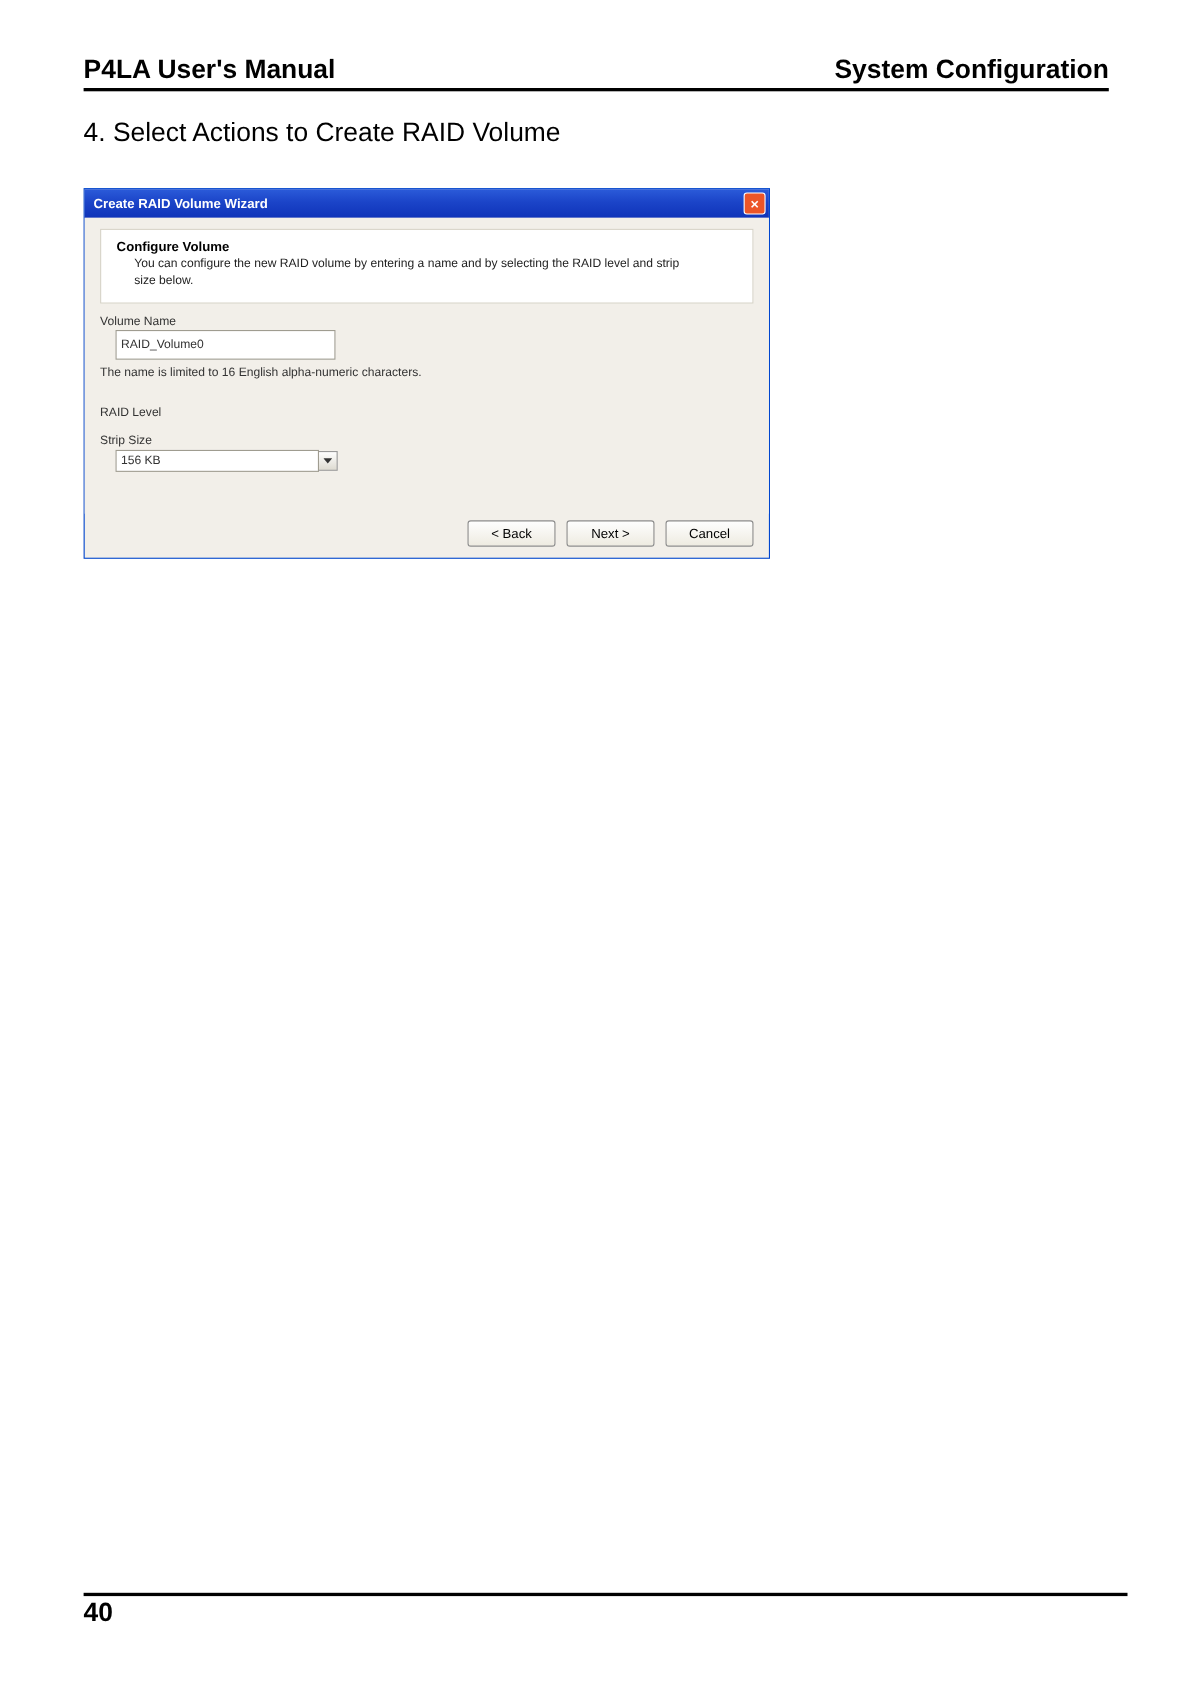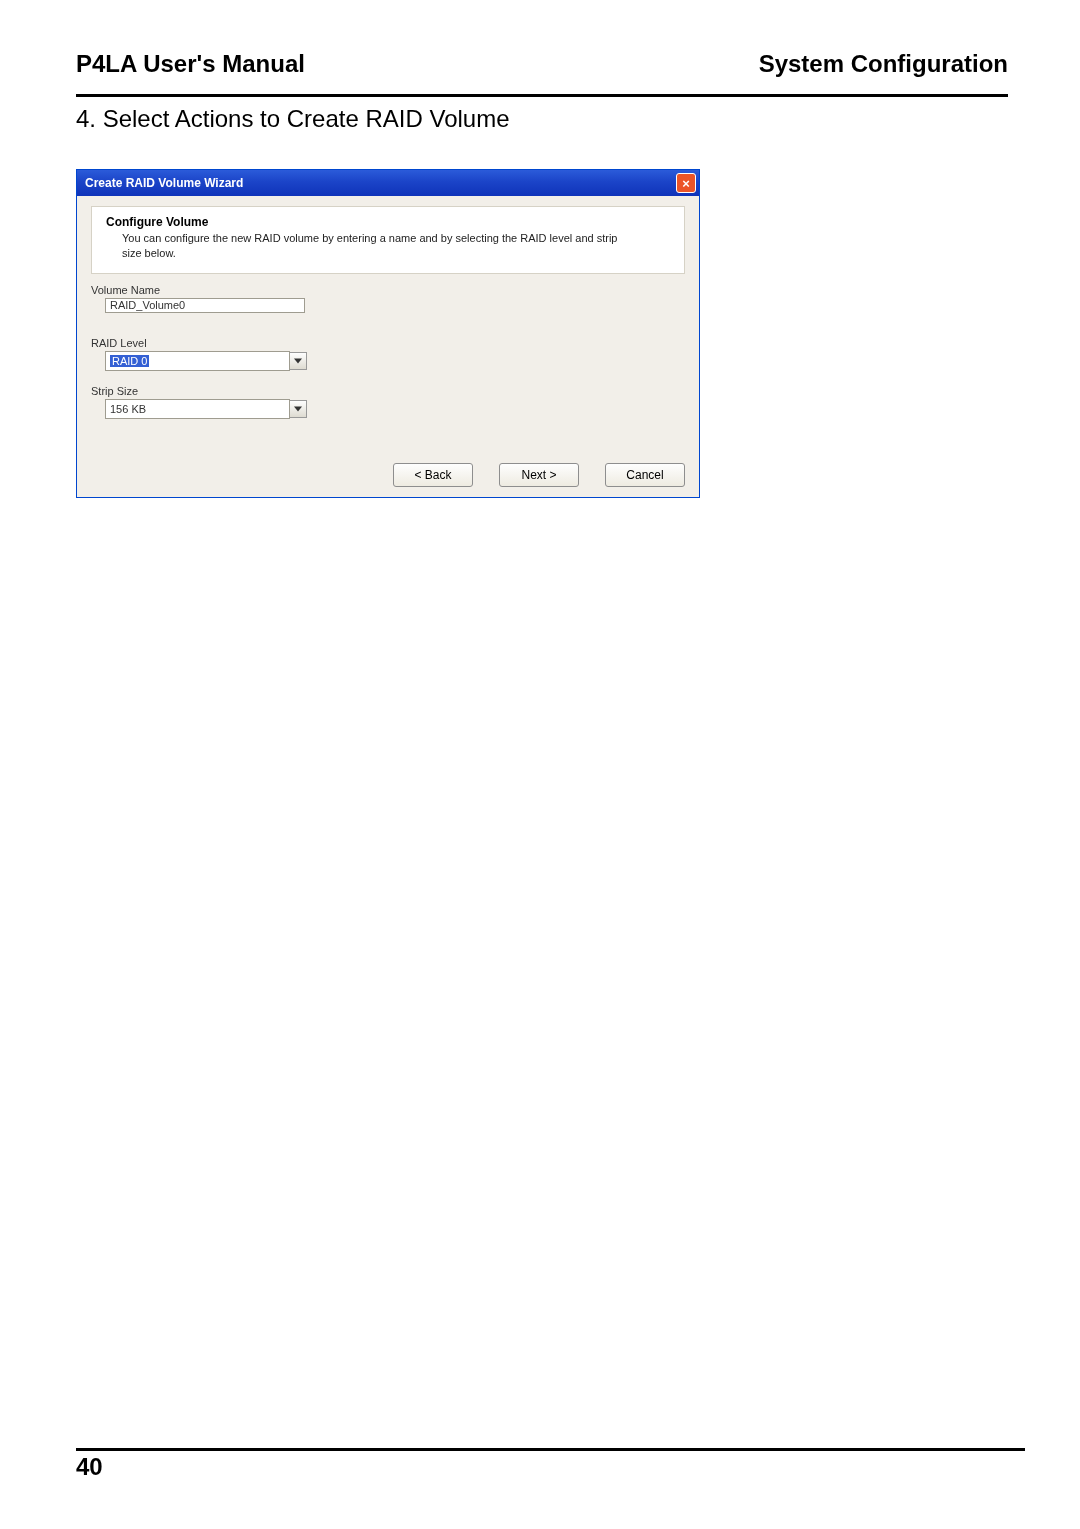--- a/index.html
+++ b/index.html
@@ -9,22 +9,22 @@
     height: 1529px;
     font-family: Arial, Helvetica, sans-serif;
     position: relative;
     padding: 50px 72px 40px 76px;
   }
   .header-row {
     display: flex;
     justify-content: space-between;
     align-items: flex-end;
     border-bottom: 3px solid #000;
-    padding-bottom: 16px;
-    margin-bottom: 8px;
+    padding-bottom: 2px;
+    margin-bottom: 24px;
   }
   .header-left, .header-right {
     font-weight: bold;
     font-size: 24px;
     color: #000;
   }
   .step-text {
     font-size: 24px;
     color: #000;
     margin-bottom: 36px;
@@ -112,21 +112,21 @@
     max-width: 500px;
   }
   .field-block { margin-top: 10px; }
   .field-label {
     font-size: 11px;
     color: #333;
     margin-bottom: 2px;
   }
   .text-input {
     width: 200px;
-    height: 15px;
+    height: 27px;
     border: 1px solid #9f9c90;
     background: #fff;
     font-size: 11px;
     padding: 2px 4px;
     margin-left: 14px;
     color: #333;
   }
   .helper {
     font-size: 11px;
     color: #333;
@@ -162,21 +162,21 @@
     display: flex;
     align-items: center;
     justify-content: center;
     cursor: pointer;
     margin-left: -1px;
   }
   .dropdown-btn svg { width: 8px; height: 6px; }
   .button-row {
     display: flex;
     justify-content: flex-end;
-    gap: 26px;
+    gap: 10px;
     padding: 6px 14px 10px 14px;
   }
   .win-btn {
     min-width: 80px;
     height: 24px;
     border: 1px solid #8e8e8e;
     background: linear-gradient(to bottom,#fefefe 0%,#eeebe1 100%);
     border-radius: 3px;
     font-size: 12px;
     color: #000;
@@ -226,34 +226,25 @@
 
     <div class="dialog-body">
       <div class="panel-top">
         <div class="conf-title">Configure Volume</div>
         <div class="conf-desc">You can configure the new RAID volume by entering a name and by selecting the RAID level and strip size below.</div>
       </div>
 
       <div class="field-block">
         <div class="field-label">Volume Name</div>
         <input type="text" class="text-input" value="RAID_Volume0" style="">
+        <div class="helper">The name is limited to 16 English alpha-numeric characters.</div>
       </div>
 
       <div class="field-block" style="margin-top:24px;">
         <div class="field-label">RAID Level</div>
-        <div class="select-wrap">
-          <div class="select-box selected">
-            <span class="sel-text">RAID 0</span>
-          </div>
-          <div class="dropdown-btn">
-            <svg viewBox="0 0 10 6">
-                <path d="M0 0 L5 6 L10 0 Z" fill="#333"></path>
-              </svg>
-          </div>
-        </div>
       </div>
 
       <div class="field-block" style="margin-top:14px;margin-bottom:30px;">
         <div class="field-label">Strip Size</div>
         <div class="select-wrap">
           <div class="select-box">
             <span class="sel-text">156 KB</span>
           </div>
           <div class="dropdown-btn">
             <svg viewBox="0 0 10 6">

